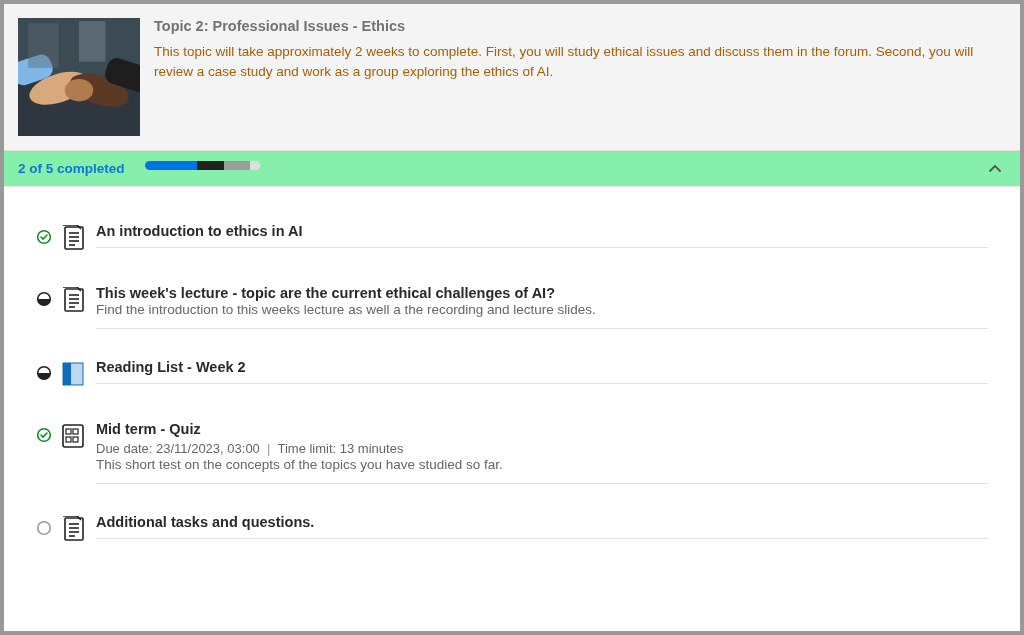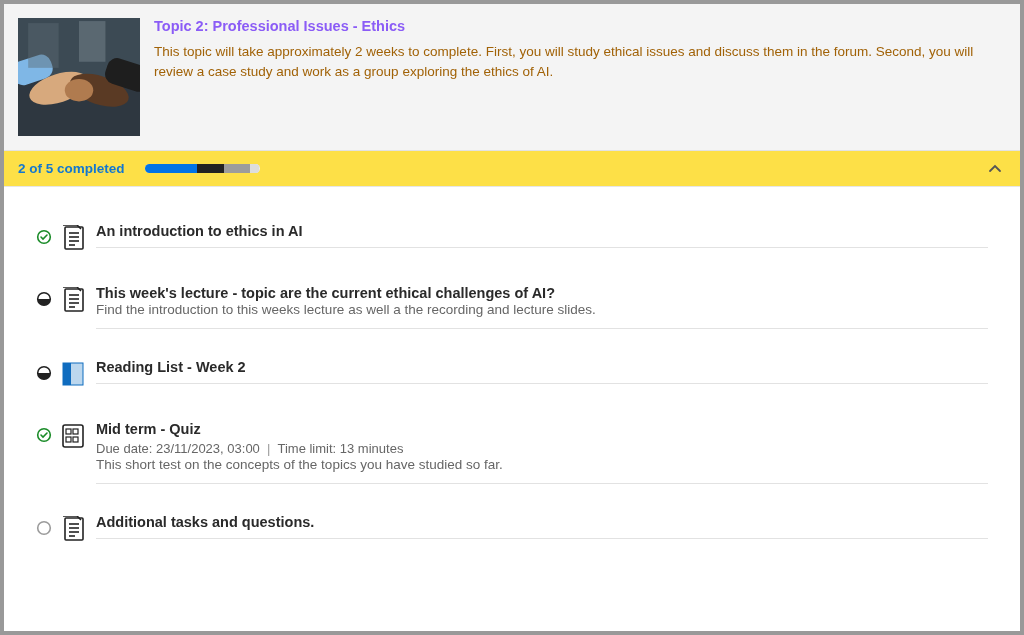--- a/index.html
+++ b/index.html
@@ -31,35 +31,34 @@
     background: #777;
     position: relative;
     overflow: hidden;
     flex-shrink: 0;
   }
   .topic-image svg { width: 100%; height: 100%; display:block; }
   .topic-text { flex: 1; }
   .topic-title {
     font-weight: 700;
     font-size: 14.5px;
-    color: #8b5cf6;
+    color: #737373;
     margin-bottom: 8px;
   }
   .topic-desc {
     font-size: 13.5px;
     color: #a16207;
     line-height: 1.45;
   }
   
   .progress-row {
     display: flex;
-    align-items: center;
     padding: 10px 14px;
     border-bottom: 1px solid #e6e6e6;
-    background: #fde047;
+    background: #86efac;
     position: relative;
   }
   .progress-label {
     font-size: 13.5px;
     font-weight: 600;
     color: #1177d1;
     margin-right: 20px;
   }
   .progress-track {
     width: 115px;

